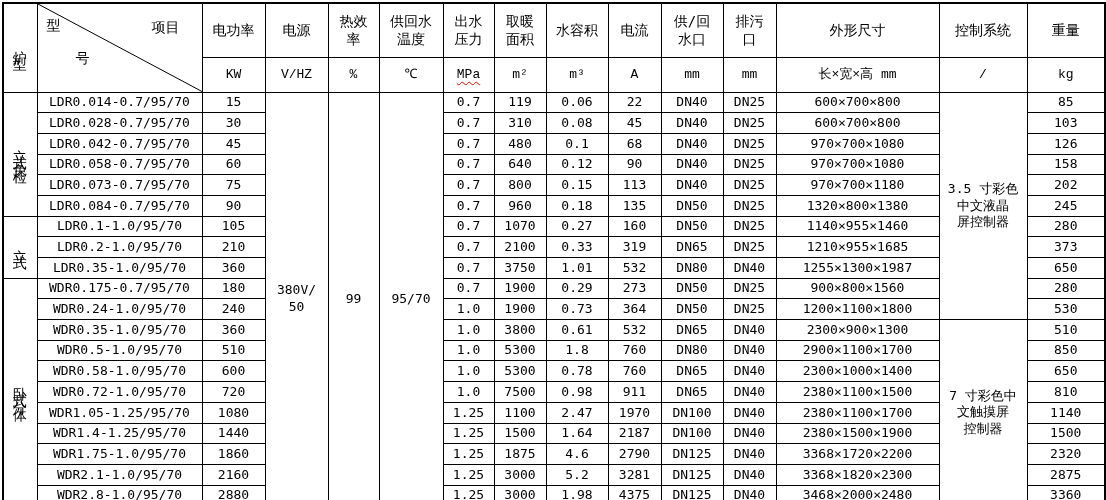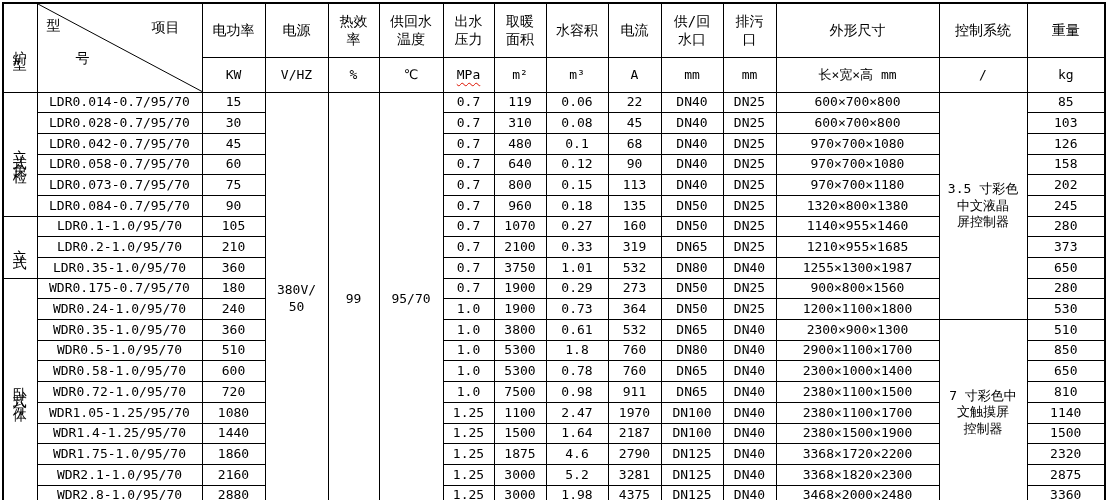--- a/index.html
+++ b/index.html
@@ -28,21 +28,21 @@
     vertical-align: middle;
     padding: 0;
     font-weight: normal;
     font-size: 13px;
     line-height: 1.25;
     white-space: pre-line;
     overflow: hidden;
   }
   tr.hr1 { height: 50px; }
   tr.hr1 th { font-size: 14px; }
-  tr.hr2 { height: 31px; }
+  tr.hr2 { height: 31px; font-family: Liberation Mono, monospace; }
   tr.data-row { height: 20.7px; }
   .vtext {
     writing-mode: vertical-lr;
     text-orientation: upright;
     letter-spacing: 7px;
     display: inline-block;
     line-height: 1;
   }
   .furnace-cell .vtext { font-size: 14px; }
   .diag {

